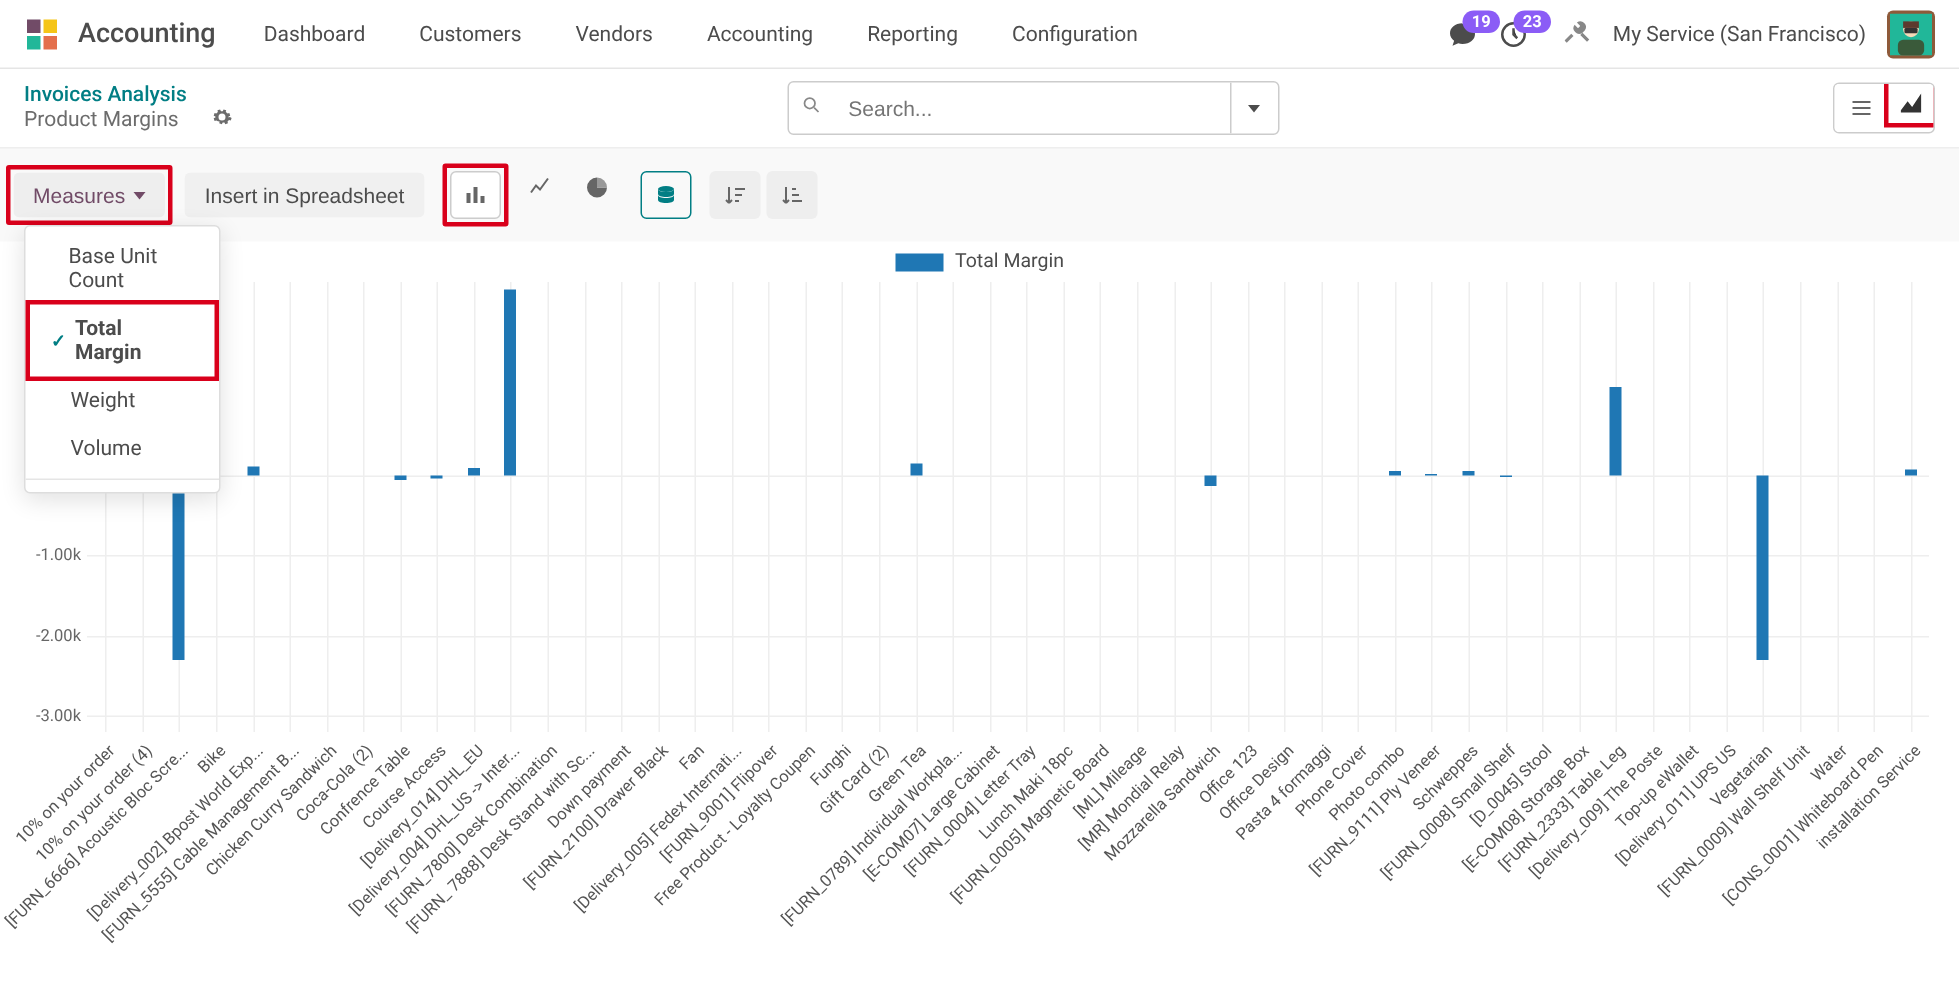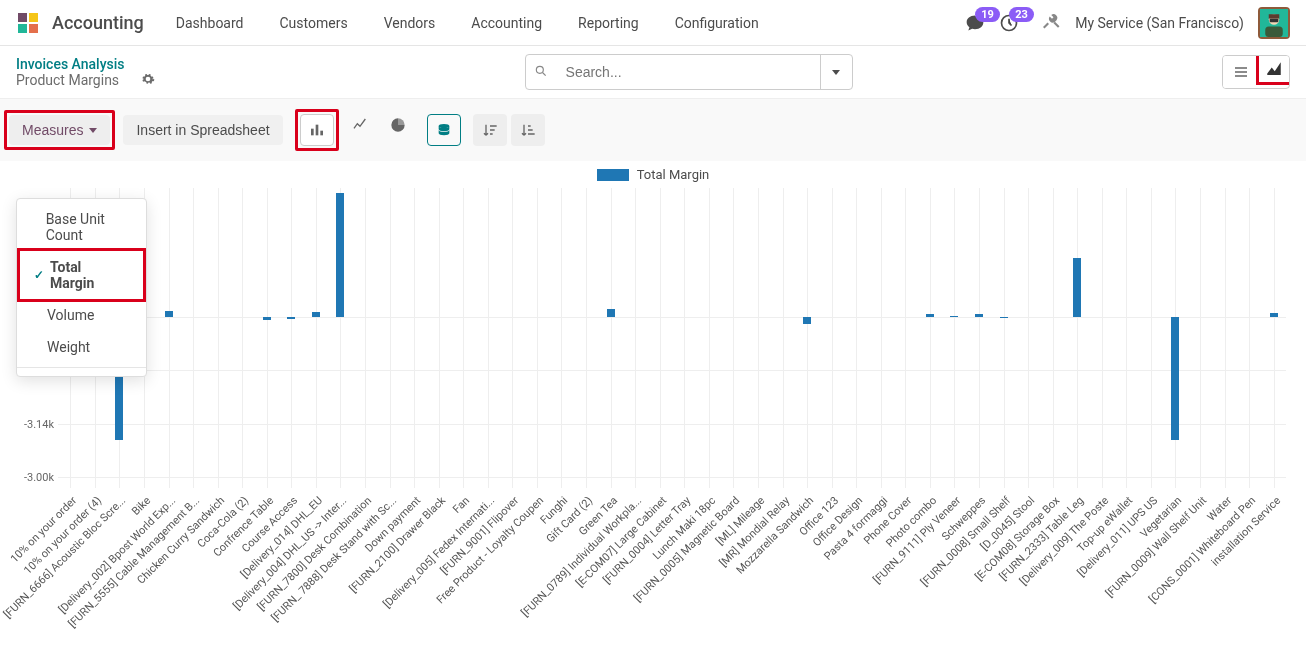--- a/index.html
+++ b/index.html
@@ -25,21 +25,21 @@
     .view-switch { display: flex; border: 1px solid #ccc; border-radius: 4px; overflow: hidden; }
     .view-btn { width: 36px; height: 32px; display: flex; align-items: center; justify-content: center; cursor: pointer; background: #fff; }
     .toolbar { display: flex; align-items: center; padding: 10px 4px; gap: 8px; background: #f9f9f9; border-top: 1px solid #eee; }
     .btn { padding: 6px 12px; border: 1px solid transparent; border-radius: 4px; background: #f0f0f0; cursor: pointer; font-size: 14px; display: inline-flex; align-items: center; gap: 6px; color:#4c4c4c; }
     .btn.measures { color: #714b67; background: #eee; font-weight: 500; }
     .redbox { border: 3px solid #d9001b; border-radius: 2px; padding: 2px; display: inline-flex; }
     .btn.spreadsheet { background: #f0f0f0; }
     .icon-btn { width: 34px; height: 32px; display: flex; align-items: center; justify-content: center; border-radius: 4px; cursor: pointer; color:#4c4c4c; }
     .icon-btn.active { border: 1px solid #017e84; color: #017e84; }
     .tool-group { display: flex; gap: 4px; margin-left: 4px; }
-    .dropdown { position: absolute; left: 16px; top: 150px; width: 131px; background: #fff; border: 1px solid #ddd; border-radius: 4px; box-shadow: 0 4px 16px rgba(0,0,0,0.12); z-index: 100; padding: 4px 0; margin-top: 48px; }
+    .dropdown { position: absolute; left: 16px; top: 150px; width: 131px; background: #fff; border: 1px solid #ddd; border-radius: 4px; box-shadow: 0 4px 16px rgba(0,0,0,0.12); z-index: 100; padding: 4px 0; }
     .dropdown-item { padding: 8px 14px; display: flex; align-items: center; gap: 6px; cursor: pointer; font-size: 14px; }
     .dropdown-item.selected { font-weight: 700; }
     .dropdown-item.redhi { border: 3px solid #d9001b; margin: -3px 0; }
     .dropdown-sep { border-top: 1px solid #e5e5e5; margin: 4px 0; }
     .chart-area { position: relative; padding: 0 16px; }
     .legend { text-align: center; padding: 6px 0; font-size: 13px; display: flex; align-items: center; justify-content: center; gap: 8px; }
     .legend-swatch { width: 32px; height: 12px; background: #1f77b4; display: inline-block; }
     .chart-container { position: relative; height: 300px; margin-left: 42px; margin-right: 4px; }
     .gridlines { position: absolute; inset: 0; }
     .gridline { position: absolute; left: 0; right: 0; border-top: 1px solid #eee; }
@@ -204,42 +204,42 @@
   <div class="dropdown-item">
       <span class="check"></span>
       <span>Base Unit Count</span>
     </div>
   <div class="dropdown-item selected redhi">
       <span class="check">✓</span>
       <span>Total Margin</span>
     </div>
   <div class="dropdown-item">
       <span class="check"></span>
-      <span>Volume</span>
+      <span>Weight</span>
     </div>
   <div class="dropdown-item">
       <span class="check"></span>
-      <span>Weight</span>
+      <span>Volume</span>
     </div>
   <div class="dropdown-sep"></div>
 </div>
 
 <div class="chart-area">
   <div class="legend">
     <span class="legend-swatch"></span>
     <span>Total Margin</span>
   </div>
   <div class="chart-container" id="chart">
     <div class="gridlines" id="gridlines">
         <div class="gridline" style="top: 128.571px;"></div>
         <div class="ytick" style="top: 128.571px;">0.00</div>
         <div class="gridline" style="top: 182.143px;"></div>
         <div class="ytick" style="top: 182.143px;">-1.00k</div>
         <div class="gridline" style="top: 235.714px;"></div>
-        <div class="ytick" style="top: 235.714px;">-3.14k</div>
+        <div class="ytick" style="top: 235.714px;">-2.00k</div>
         <div class="gridline" style="top: 289.286px;"></div>
         <div class="ytick" style="top: 289.286px;">-3.00k</div>
         <div class="vline" style="left: 1%;"></div>
         <div class="vline" style="left: 3%;"></div>
         <div class="vline" style="left: 5%;"></div>
         <div class="vline" style="left: 7%;"></div>
         <div class="vline" style="left: 9%;"></div>
         <div class="vline" style="left: 11%;"></div>
         <div class="vline" style="left: 13%;"></div>
         <div class="vline" style="left: 15%;"></div>

